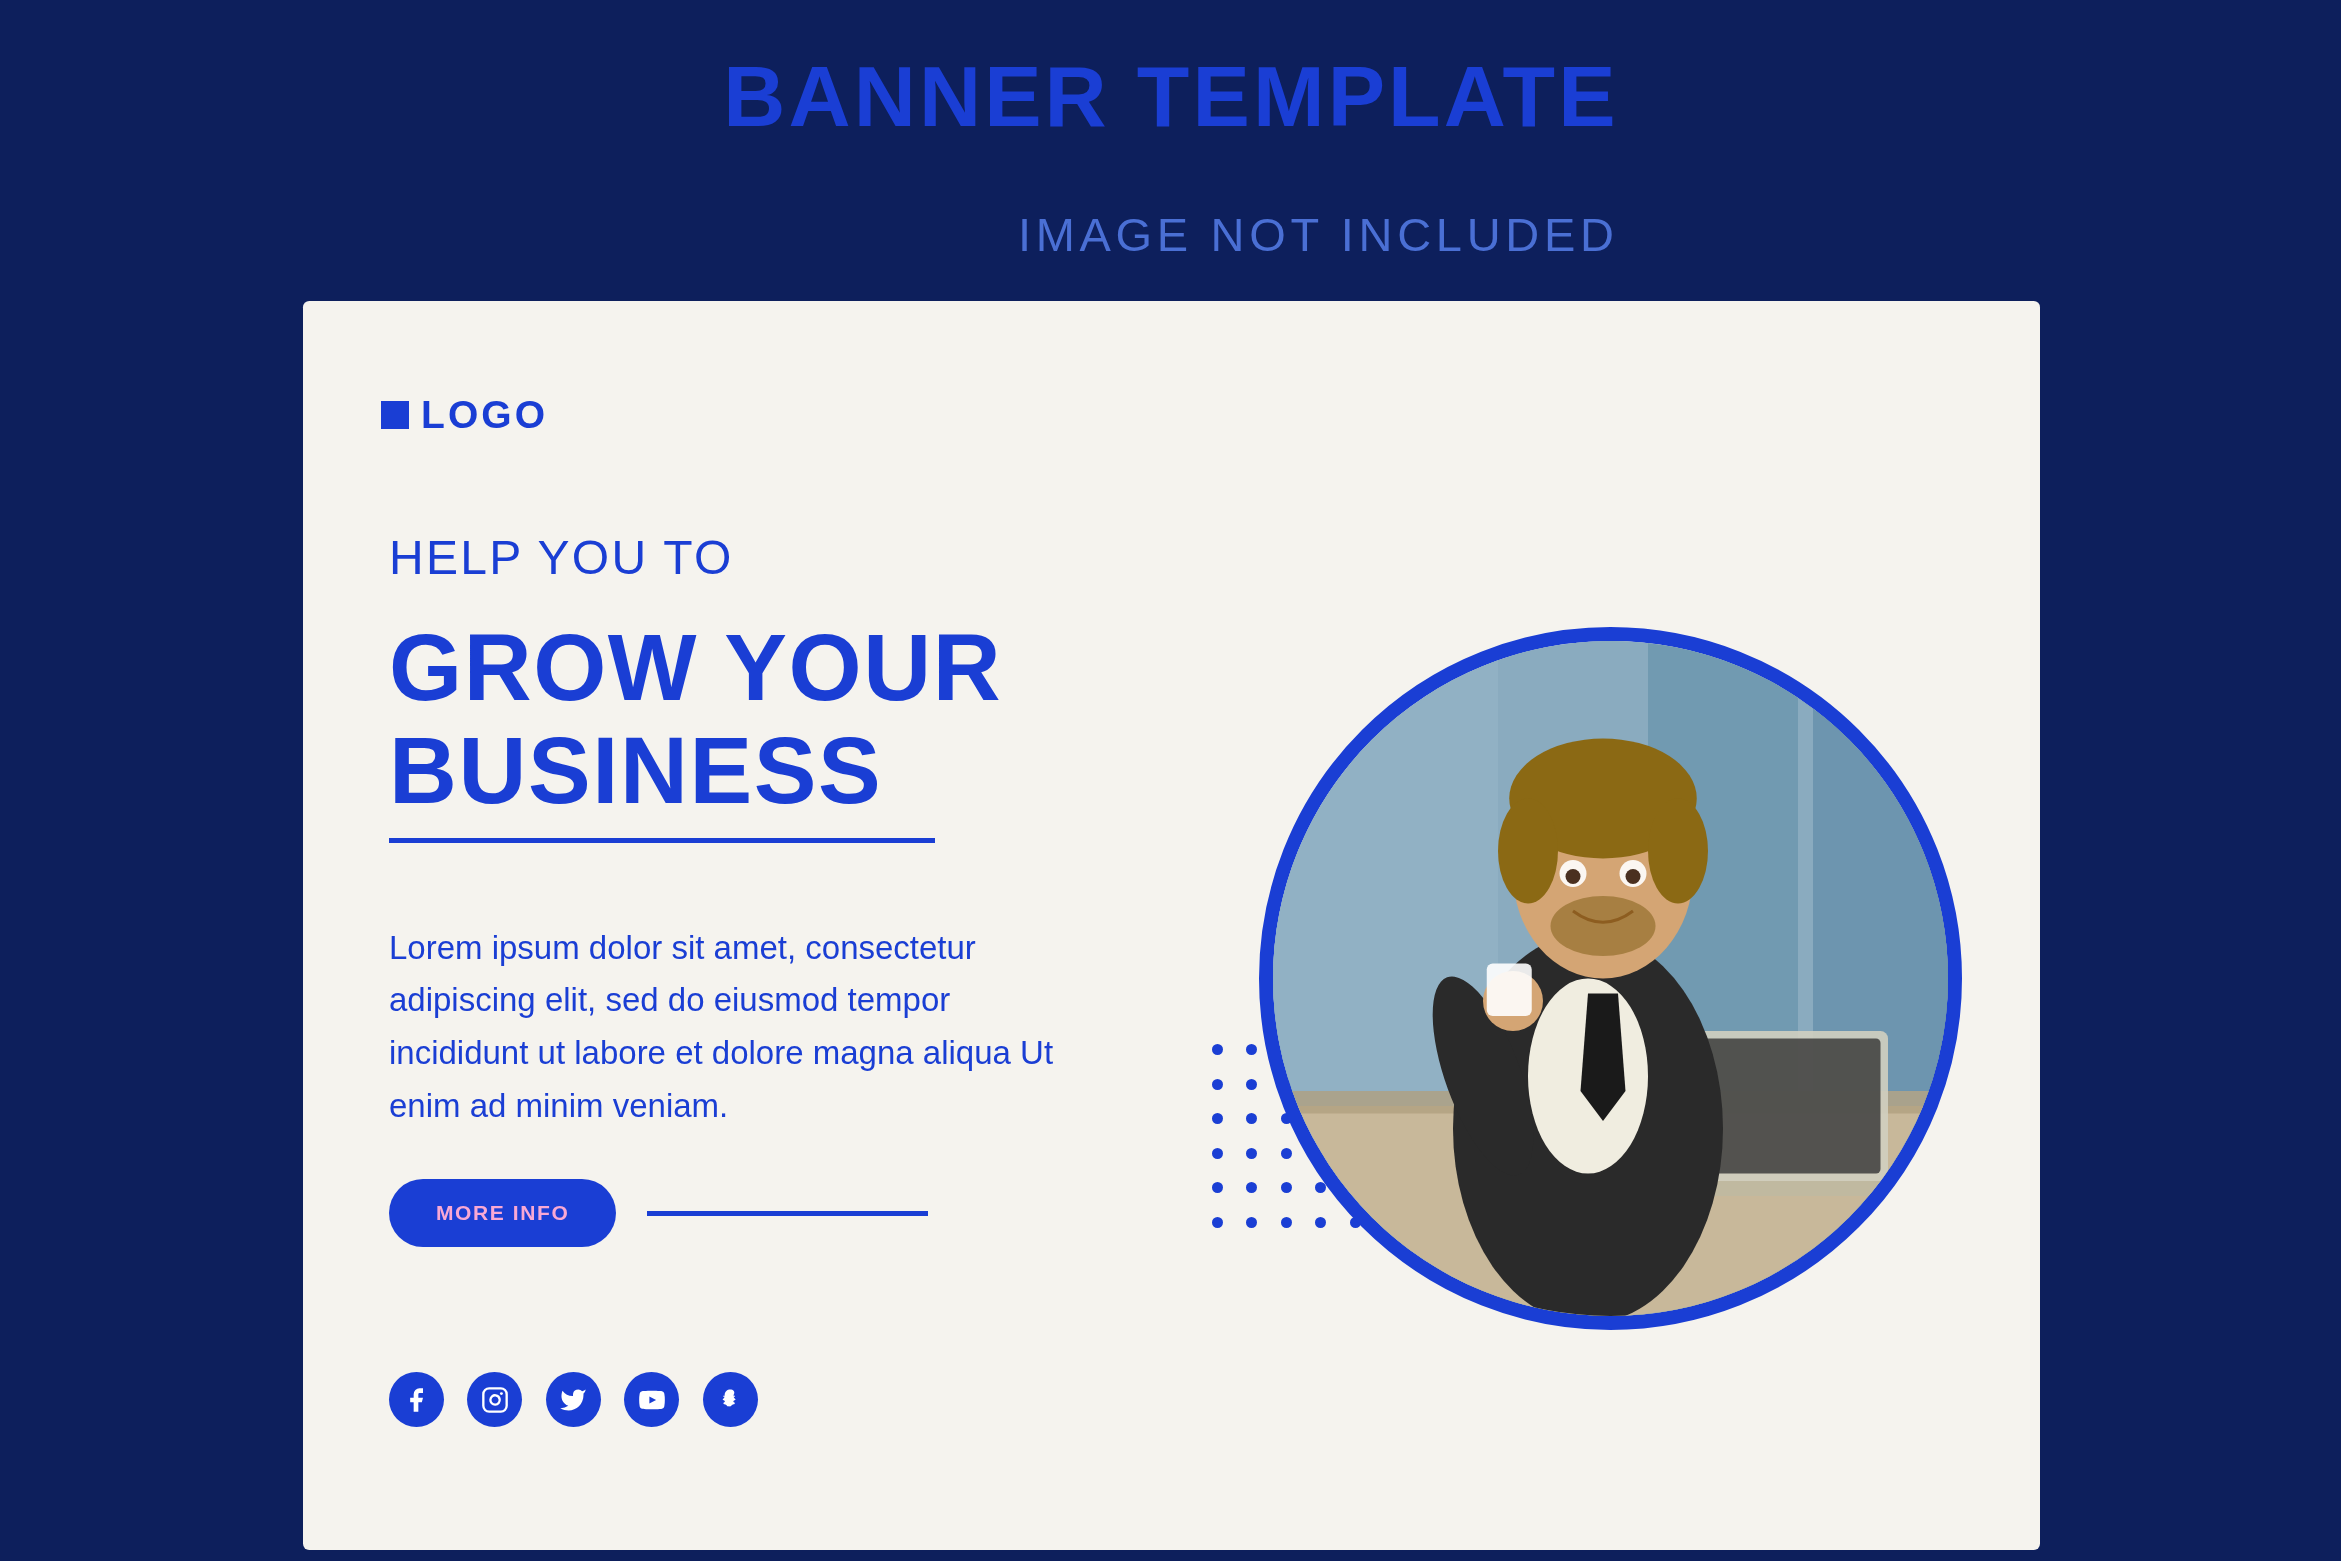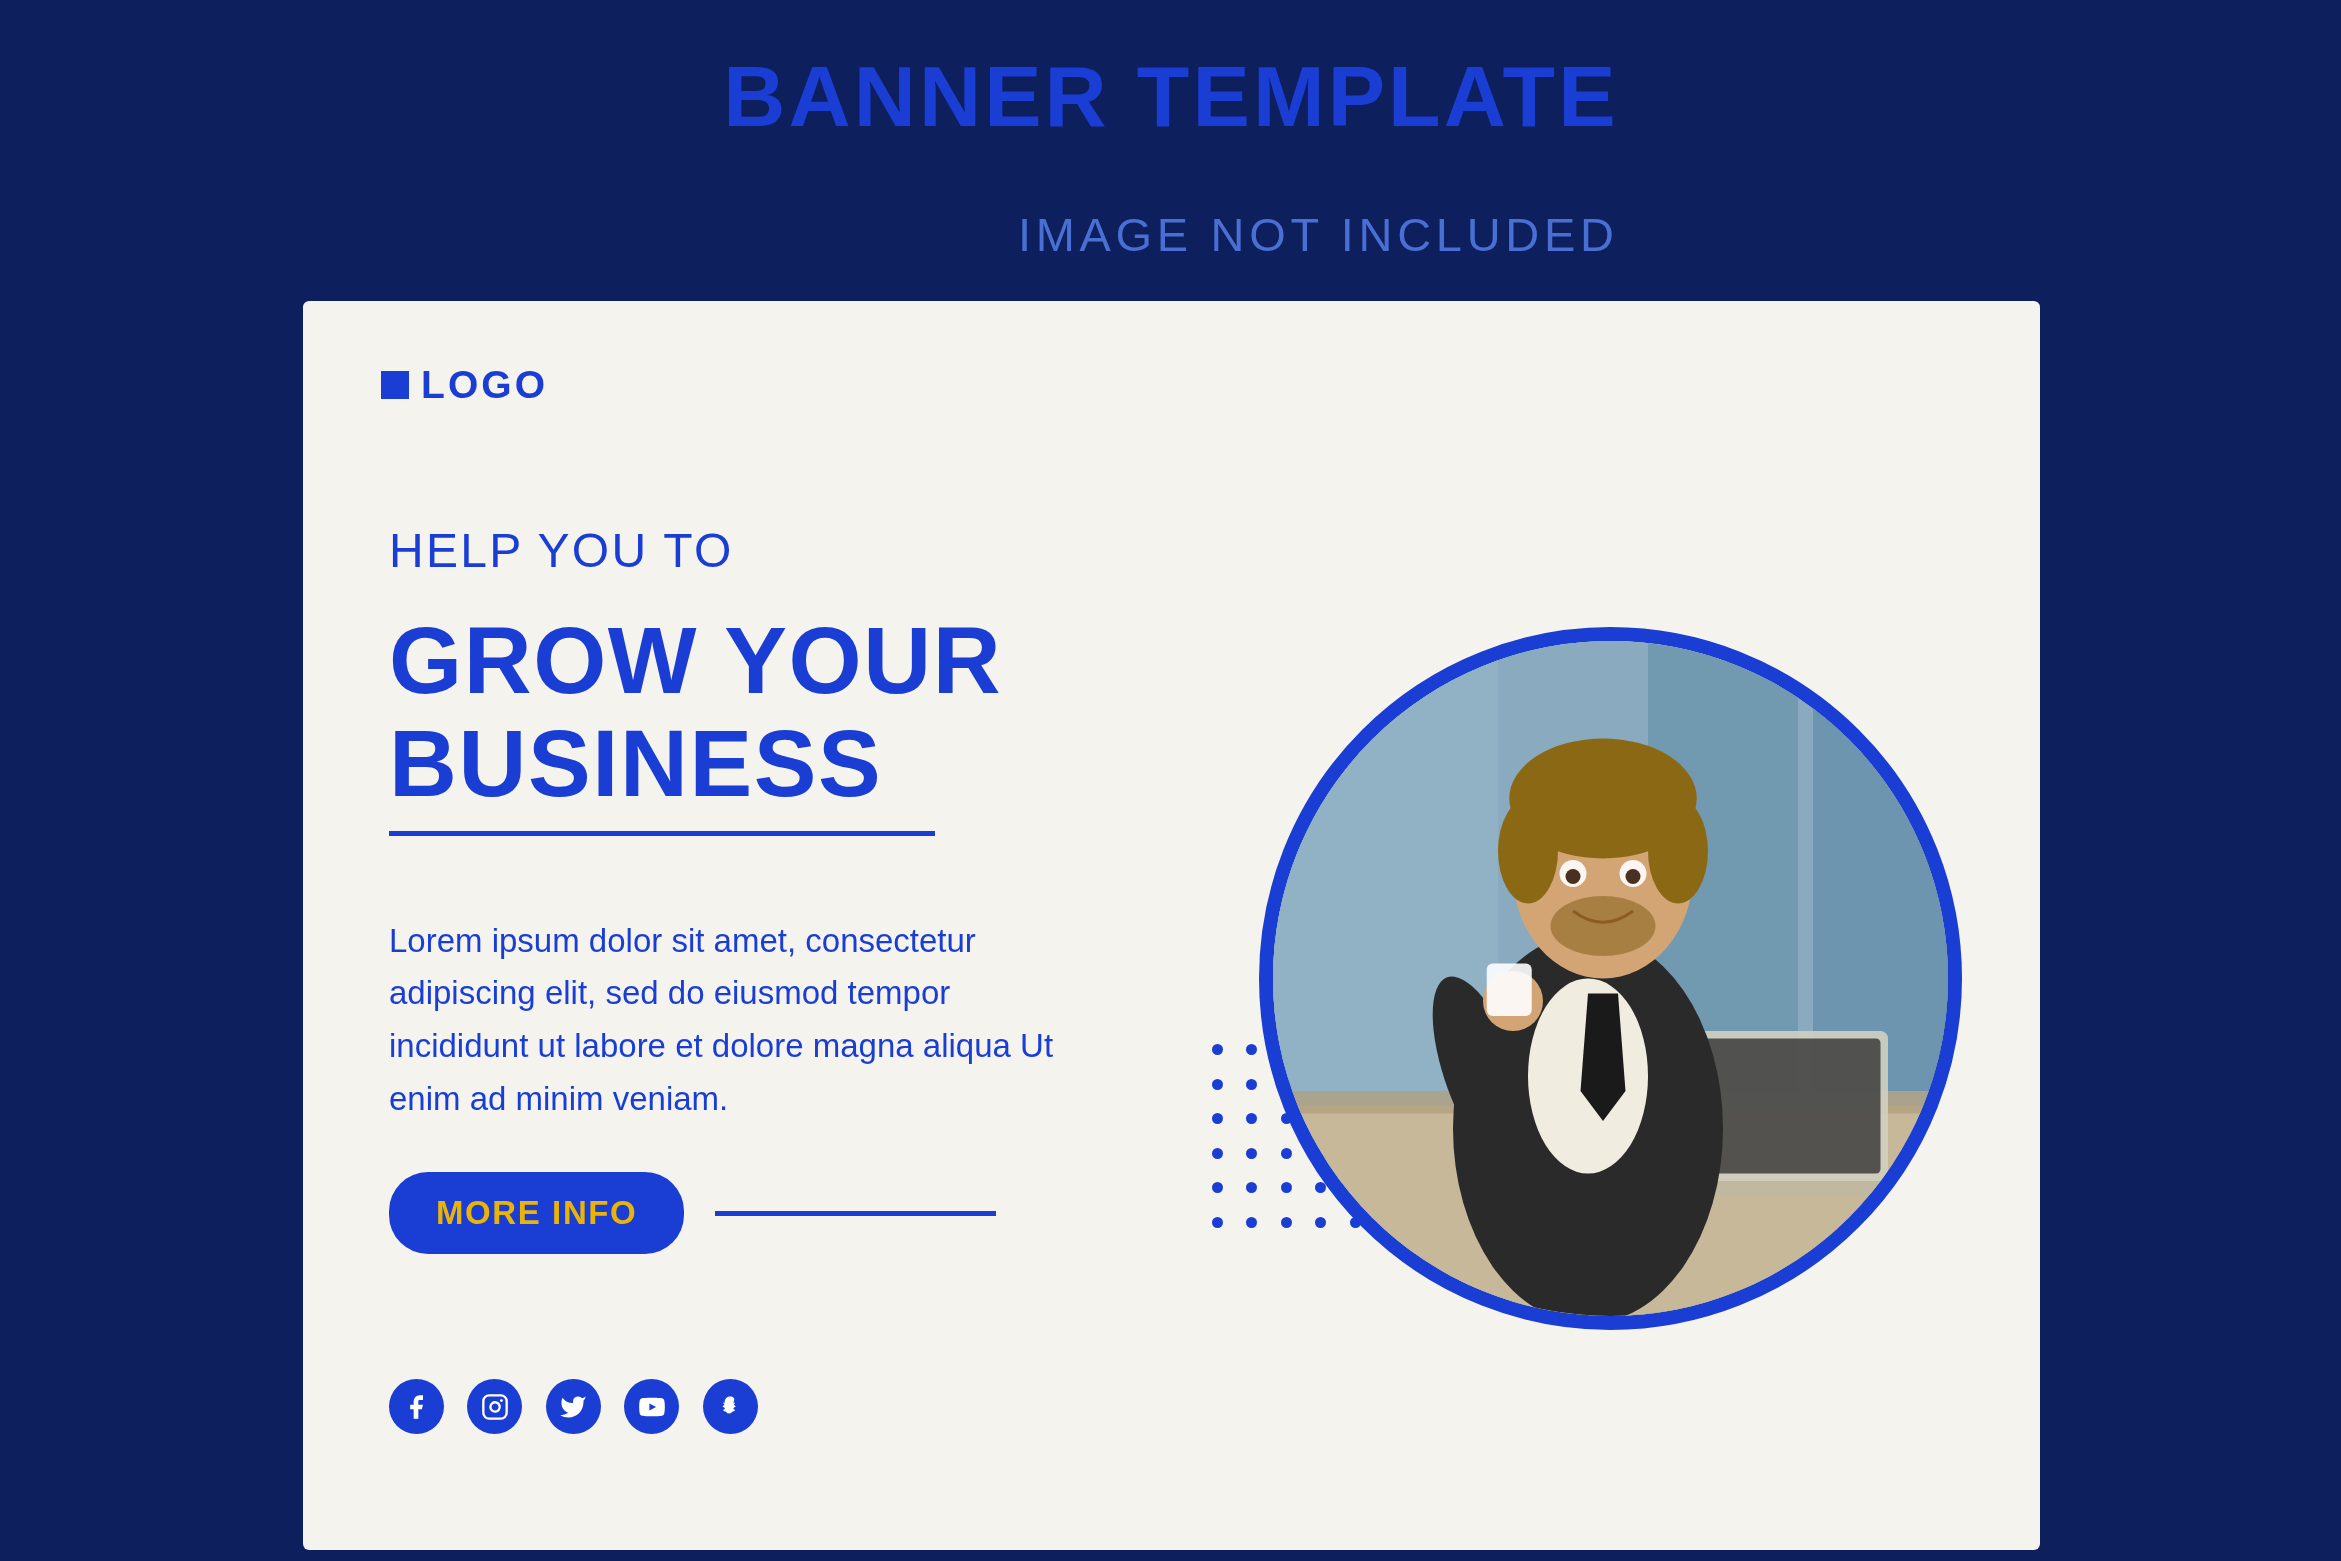--- a/index.html
+++ b/index.html
@@ -41,21 +41,21 @@
       margin-top: 21px;
     }
 
     .banner-card {
       width: 1737px;
       min-height: 1249px;
       background-color: #f5f3ee;
       border-radius: 6.2px;
       position: relative;
       overflow: hidden;
-      padding: 62px 78px;
+      padding: 92px 78px;
       display: flex;
       flex-direction: column;
     }
 
     .logo-area {
       display: flex;
       align-items: center;
       gap: 12.5px;
       margin-bottom: 62px;
     }
@@ -122,22 +122,22 @@
 
     .cta-row {
       display: flex;
       align-items: center;
       gap: 31px;
       margin-top: 15.6px;
     }
 
     .more-info-btn {
       background-color: #1a3ed4;
-      color: #eab308;
-      font-size: 33px;
+      color: #f9a8d4;
+      font-size: 21px;
       font-weight: 700;
       letter-spacing: 1.6px;
       padding: 22px 47px;
       border-radius: 39px;
       border: none;
       cursor: pointer;
       white-space: nowrap;
     }
 
     .cta-line {

